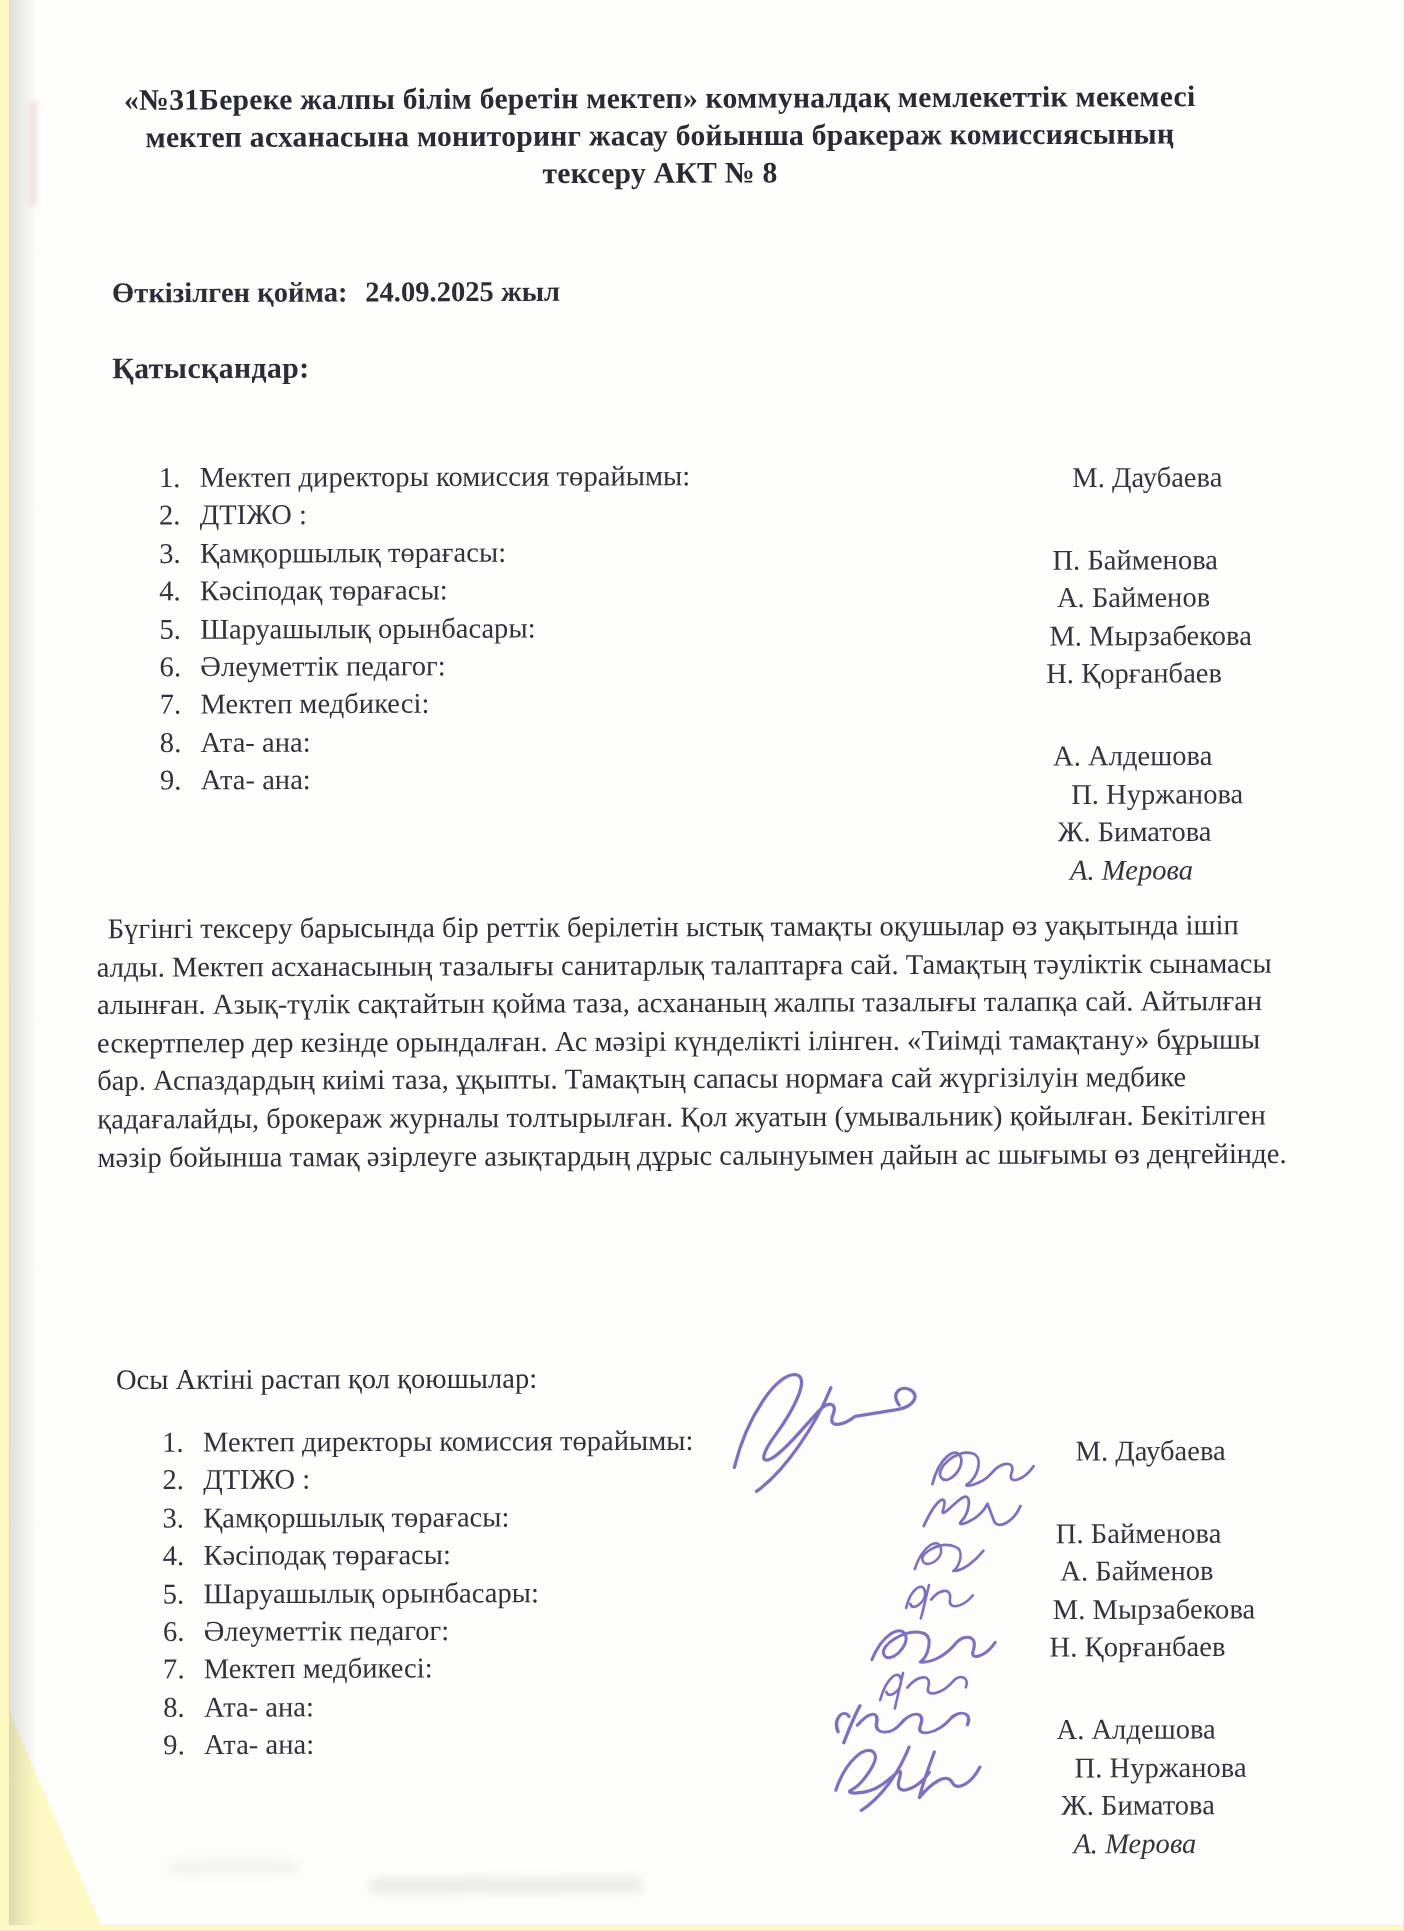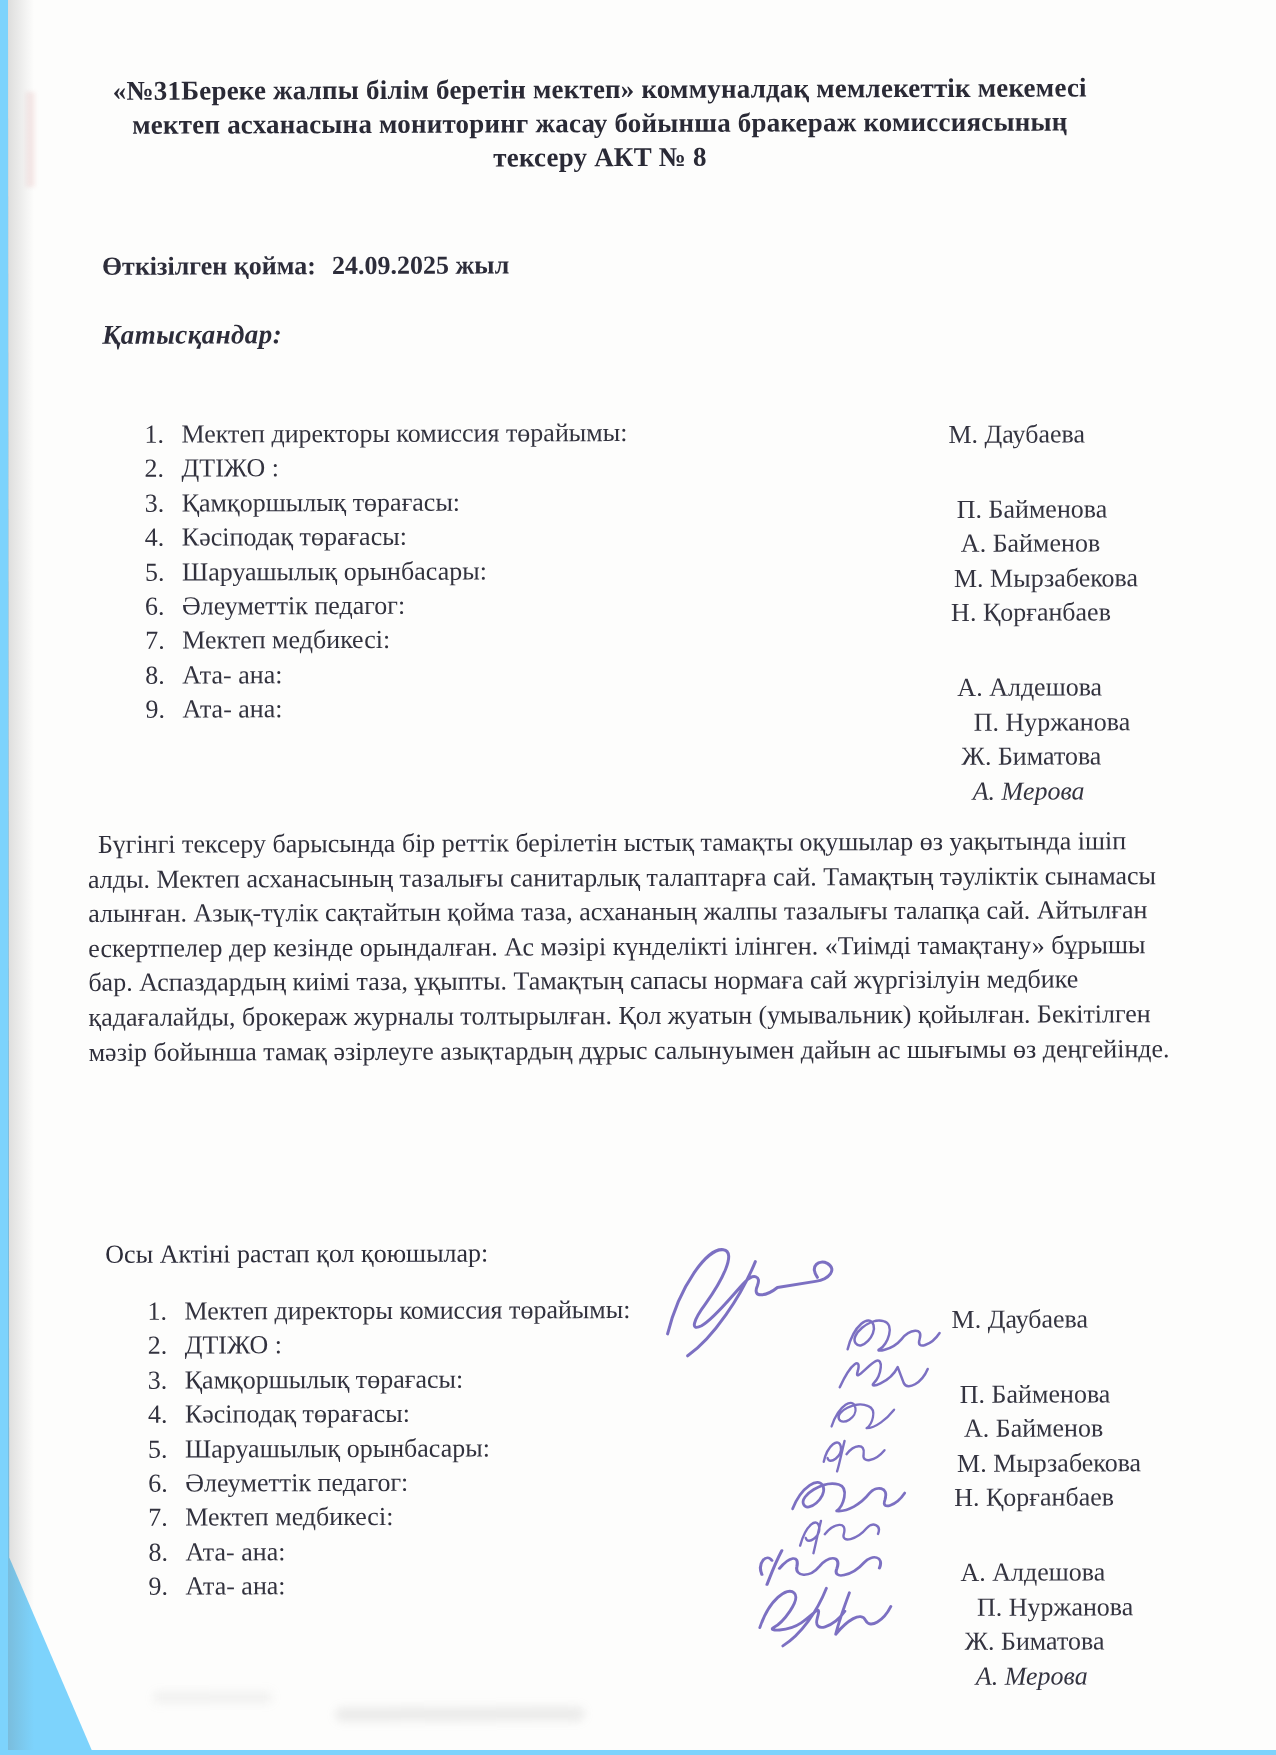--- a/index.html
+++ b/index.html
@@ -1,18 +1,18 @@
 <!DOCTYPE html>
 <html style="--ink: #6a5cba;"><head>
 <meta charset="utf-8">
 <style>
   html,body{margin:0;padding:0;background:#d8d8d6;}
   .canvas{
     position:relative;width:1276px;height:1755px;overflow:hidden;
-    background:#7dd3fc;
+    background:#fef9c3;
     font-family:"Liberation Serif","DejaVu Serif",serif;
     color:#32323e;
   }
   .paper{
     position:absolute;left:8px;top:0;width:1268px;height:1750px;
     background:#fdfdfc;
     clip-path:polygon(0 0,100% 0,100% 100%,6.6% 100%,0.1% 89%);
   }
   .left-shade{
     position:absolute;left:8px;top:0;width:26px;height:1750px;
@@ -21,32 +21,32 @@
   }
   .content{position:absolute;inset:0;transform:rotate(-0.2deg);}
   .page-title{
     position:absolute;top:72px;left:110px;width:985px;
     text-align:center;font-weight:bold;font-size:27px;line-height:34px;
     color:#2a2a36;letter-spacing:.2px;
   }
   .date-line{position:absolute;top:250px;left:104px;font-size:26px;font-weight:bold;color:#2d2d3a;}
   .date-value{margin-left:16px;}
   .section-heading{position:absolute;font-size:27px;color:#2d2d3a;}
-  .participants-heading{top:318px;left:104px;font-weight:bold;letter-spacing:.4px;font-style:italic;}
+  .participants-heading{top:318px;left:104px;font-weight:bold;letter-spacing:.4px;}
   .signers-heading{top:1238px;left:104px;font-weight:normal;font-size:26px;}
   .list{position:absolute;left:146px;font-size:26px;}
   .list1{top:418px;}
   .list2{top:1295px;}
   .list .row{height:34.4px;display:flex;align-items:flex-start;white-space:nowrap;}
   .list .num{width:37px;flex:0 0 auto;}
   .names{position:absolute;left:948px;font-size:26px;color:#343440;}
   .names1{top:421px;}
   .names2{top:1306px;}
   .names .name{height:34.6px;white-space:nowrap;}
-  .names .name:nth-child(1){margin-left:2px;}
+  .names .name:nth-child(1){margin-left:2px;text-align:center;}
   .names .name:nth-child(2){margin-left:10px;margin-top:40px;}
   .names .name:nth-child(3){margin-left:14px;}
   .names .name:nth-child(4){margin-left:7px;text-align:center;}
   .names .name:nth-child(5){margin-left:4px;}
   .names .name:nth-child(6){margin-left:10px;margin-top:40px;}
   .names .name:nth-child(7){margin-left:18px;text-align:center;}
   .names .name:nth-child(8){margin-left:14px;}
   .names .name:nth-child(9){margin-left:25px;font-style:italic;}
   .body-paragraph{
     position:absolute;top:826px;left:88px;width:1102px;

